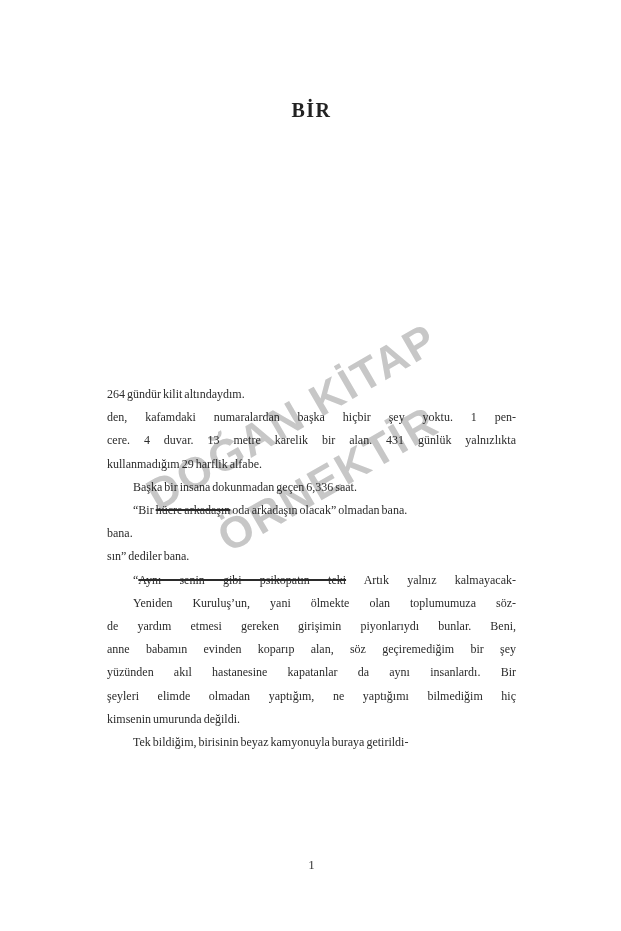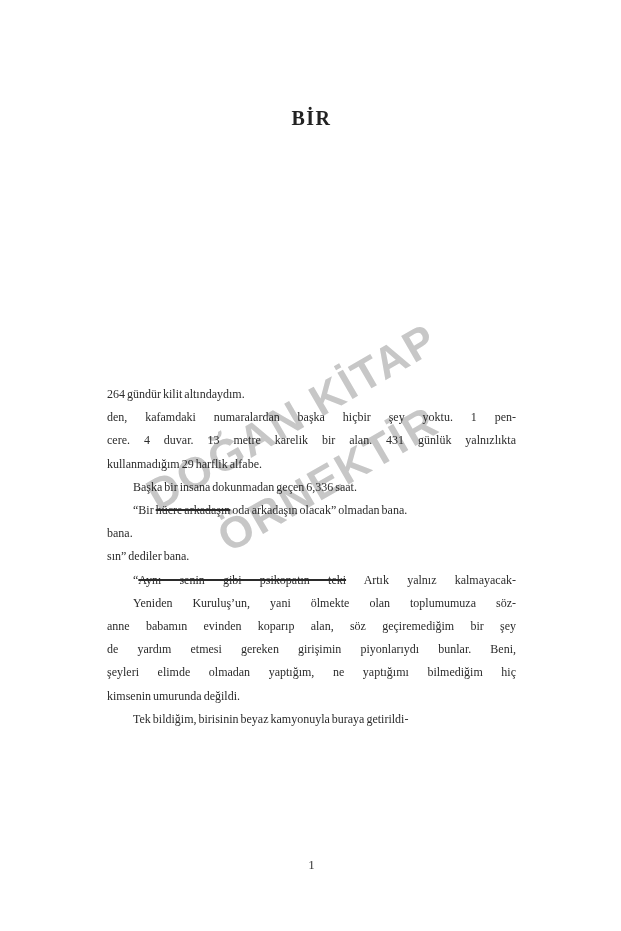--- a/index.html
+++ b/index.html
@@ -21,21 +21,20 @@
     position: absolute;
     left: 107px;
     top: 99px;
     width: 409px;
     text-align: center;
     font-size: 20px;
     font-weight: bold;
     letter-spacing: 1.5px;
     color: #222222;
     z-index: 2;
-    margin-top: 8px;
   }
   .watermark {
     position: absolute;
     left: 310px;
     top: 448px;
     transform: translate(-50%, -50%) rotate(-30deg);
     transform-origin: center center;
     text-align: center;
     font-family: "Liberation Sans", sans-serif;
     font-weight: bold;
@@ -102,22 +101,23 @@
       <div class="text-line lastline"><span class="">264 gündür kilit altındaydım.</span></div>
       <div class="text-line"><span class="">den, kafamdaki numaralardan başka hiçbir şey yoktu. 1 pen-</span></div>
       <div class="text-line"><span class="">cere. 4 duvar. 13 metre karelik bir alan. 431 günlük yalnızlıkta</span></div>
       <div class="text-line lastline"><span class="">kullanmadığım 29 harflik alfabe.</span></div>
       <div class="text-line indent lastline"><span class="">Başka bir insana dokunmadan geçen 6,336 saat.</span></div>
       <div class="text-line indent lastline"><span class="">“Bir </span><span class="struck">hücre arkadaşın</span><span class=""> oda arkadaşın olacak” olmadan bana.</span></div>
       <div class="text-line lastline"><span class="">bana.</span></div>
       <div class="text-line lastline"><span class="">sın” dediler bana.</span></div>
       <div class="text-line indent"><span class="">“</span><span class="struck">Aynı senin gibi psikopatın teki</span><span class=""> Artık yalnız kalmayacak-</span></div>
       <div class="text-line indent"><span class="">Yeniden Kuruluş’un, yani ölmekte olan toplumumuza söz-</span></div>
+      <div class="text-line"><span class="">de yardım etmesi gereken girişimin piyonlarıydı bunlar. Beni,</span></div>
       <div class="text-line"><span class="">anne babamın evinden koparıp alan, söz geçiremediğim bir şey</span></div>
-      <div class="text-line"><span class="">de yardım etmesi gereken girişimin piyonlarıydı bunlar. Beni,</span></div>
+      <div class="text-line"><span class="">yüzünden akıl hastanesine kapatanlar da aynı insanlardı. Bir</span></div>
       <div class="text-line"><span class="">şeyleri elimde olmadan yaptığım, ne yaptığımı bilmediğim hiç</span></div>
       <div class="text-line lastline"><span class="">kimsenin umurunda değildi.</span></div>
       <div class="text-line indent lastline"><span class="">Tek bildiğim, birisinin beyaz kamyonuyla buraya getirildi-</span></div>
     </div>
 
   <div class="page-number">1</div>
 
 </div>
 
 </body></html>

